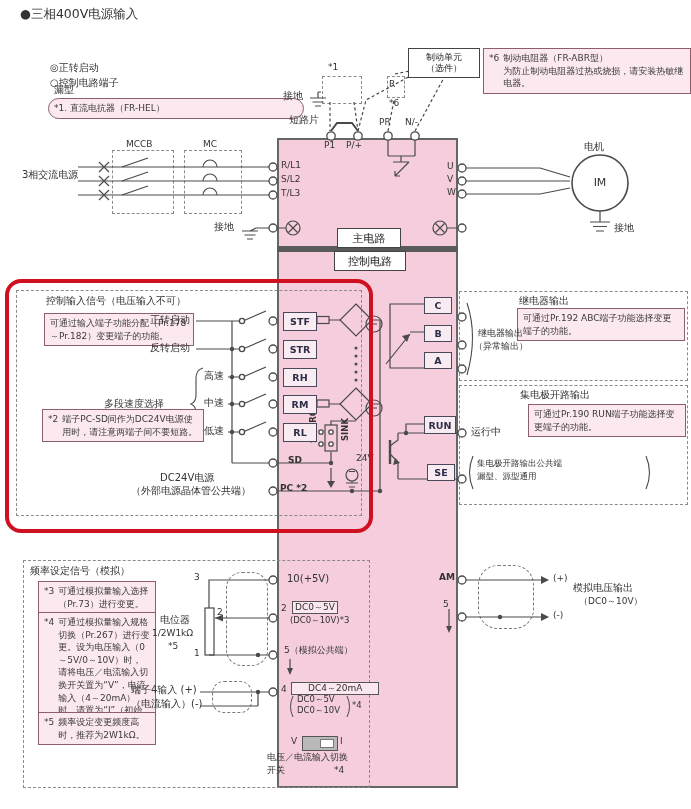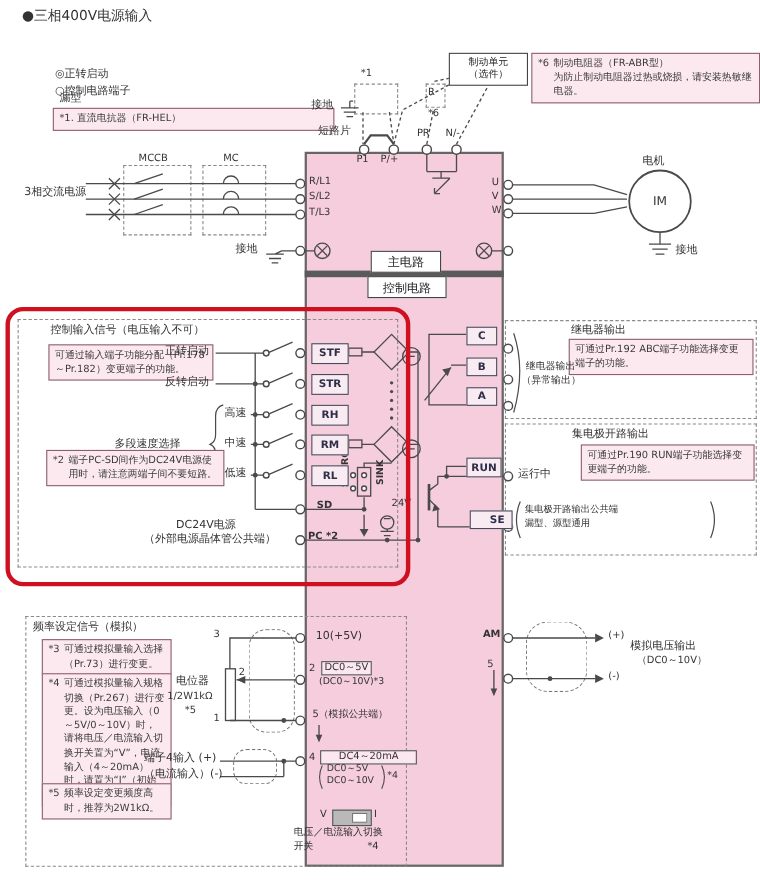--- a/index.html
+++ b/index.html
@@ -162,21 +162,21 @@
     <text x="316" y="443" transform="rotate(-90 316 443)" font-size="8.5" font-weight="bold" fill="#333">SOURCE</text>
     <text x="348" y="441" transform="rotate(-90 348 441)" font-size="8.5" font-weight="bold" fill="#333">SINK</text>
   </svg>
 
   <div class="abs t t12 z4" style="left:20px;top:6px;">●三相400V电源输入</div>
 
   <div class="abs t z4" style="left:54px;top:49px;margin-top:35px;">漏型</div>
   <div class="abs t z4" style="left:50px;top:62px;"><span>◎</span><span>正转启动</span></div>
   <div class="abs t z4" style="left:50px;top:77px;"><span>○</span><span>控制电路端子</span></div>
 
-  <div class="abs note z4" style="left:48px;top:98px;width:244px;">
+  <div class="abs note z4" style="left:48px;top:98px;width:244px;border-radius:11px;">
     <div>*1. 直流电抗器（FR-HEL）</div>
   </div>
 
   <div class="abs wbox z4" style="left:408px;top:48px;width:70px;height:28px;flex-direction:column;font-size:9px;line-height:1.25;">
     <div>制动单元</div>
     <div>（选件）</div>
   </div>
   <div class="abs note z4" style="left:483px;top:48px;width:196px;">
     <div class="flex">
         <span class="star">*6</span>
@@ -242,21 +242,21 @@
   <div class="abs term z4" style="left:424px;top:297px;width:26px;height:15px;">C</div>
   <div class="abs term z4" style="left:424px;top:325px;width:26px;height:15px;">B</div>
   <div class="abs term z4" style="left:424px;top:352px;width:26px;height:15px;">A</div>
   <div class="abs t t9 z4" style="left:478px;top:328px;">继电器输出</div>
   <div class="abs t t9 z4" style="left:474px;top:341px;">（异常输出）</div>
 
   <div class="abs t z4" style="left:520px;top:389px;">集电极开路输出</div>
   <div class="abs note z4" style="left:528px;top:404px;width:146px;">可通过Pr.190 RUN端子功能选择变更端子的功能。</div>
   <div class="abs term z4" style="left:424px;top:416px;width:30px;height:16px;">RUN</div>
   <div class="abs t z4" style="left:471px;top:426px;">运行中</div>
-  <div class="abs term z4" style="left:427px;top:464px;width:26px;height:15px;padding-left:11px;">SE</div>
+  <div class="abs term z4" style="left:427px;top:464px;width:26px;height:15px;">SE</div>
   <div class="abs t t85 z4" style="left:477px;top:458px;">集电极开路输出公共端</div>
   <div class="abs t t85 z4" style="left:477px;top:471px;">漏型、源型通用</div>
 
   <div class="abs t z4" style="left:30px;top:565px;">频率设定信号（模拟）</div>
   <div class="abs note z4" style="left:38px;top:581px;width:106px;">
     <div class="flex">
         <span class="star">*3</span>
         <span>可通过模拟量输入选择（Pr.73）进行变更。</span>
       </div>
   </div>

